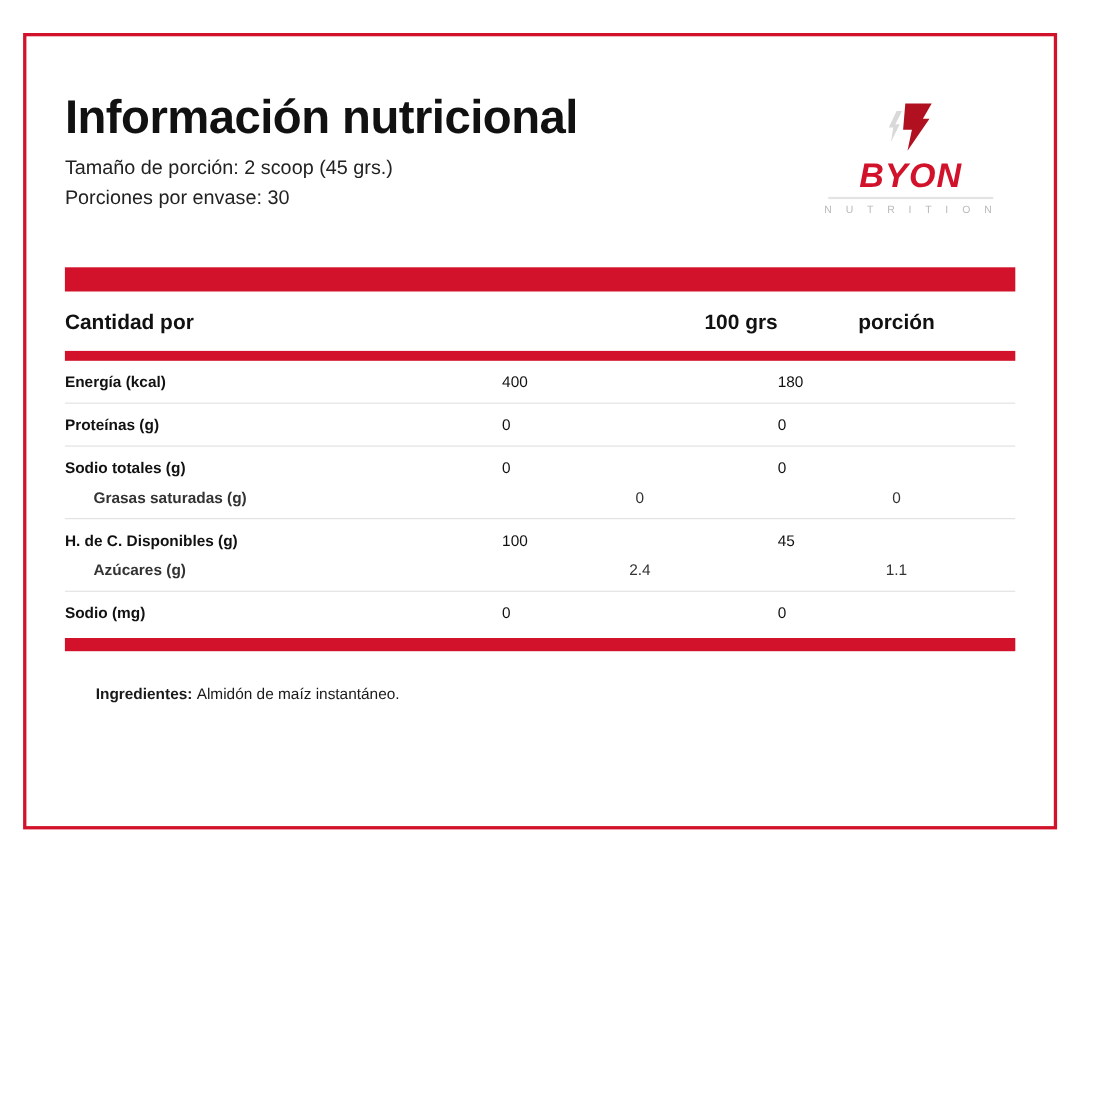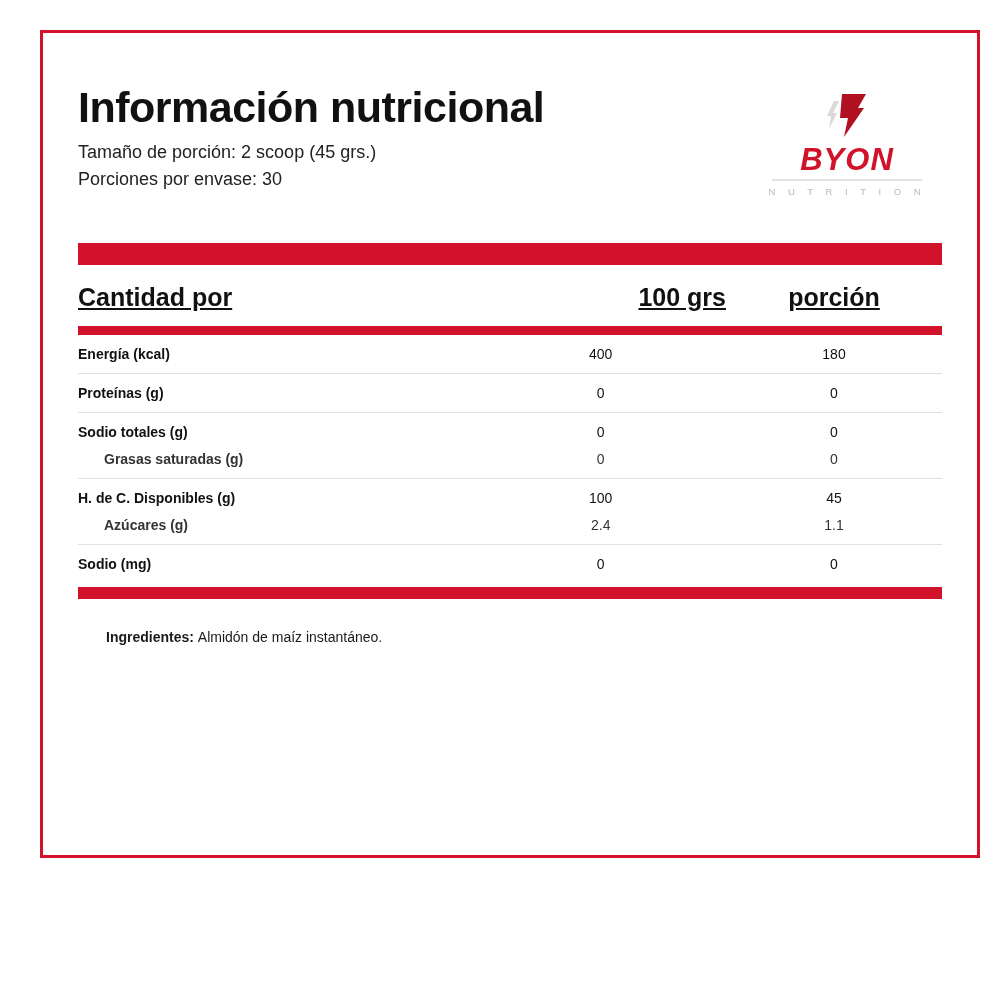--- a/index.html
+++ b/index.html
@@ -10,24 +10,24 @@
   body {
     width: 1000px;
     height: 1000px;
     font-family: "Liberation Sans", sans-serif;
     color: #1a1a1a;
     overflow: hidden;
   }
 
   .panel {
     position: absolute;
-    left: 40px;
+    left: 21px;
     top: 30px;
     width: 940px;
-    height: 828px;
+    height: 724px;
     border: 3px solid #d1122a;
     box-sizing: border-box;
     background: #ffffff;
   }
 
   .inner {
     position: absolute;
     left: 35px;
     top: 30px;
     right: 35px;
@@ -112,40 +112,39 @@
     width: 100%;
     border-collapse: collapse;
     table-layout: fixed;
   }
   table.nutri col.c1 { width: 46%; }
   table.nutri col.c2 { width: 29%; }
   table.nutri col.c3 { width: 25%; }
 
   .colhead td {
     padding: 18px 0 14px 0;
-    font-size: 25px;
+    font-size: 19px;
     font-weight: bold;
     color: #111111;
-    text-decoration: underline;
   }
   .colhead .c-left { text-align: left; }
   .colhead .c-mid  { text-align: right; }
   .colhead .c-right{ text-align: center; }
 
   tr.row td {
     font-size: 14px;
     padding: 11px 0 11px 0;
     color: #111111;
   }
   tr.row td.label {
     font-weight: bold;
     text-align: left;
   }
   tr.row td.val {
-    text-align: center;
+    text-align: left;
     font-weight: normal;
   }
   tr.sub td {
     font-size: 14px;
     padding: 0 0 11px 0;
     color: #333333;
   }
   tr.sub td.label {
     font-weight: bold;
     padding-left: 26px;

